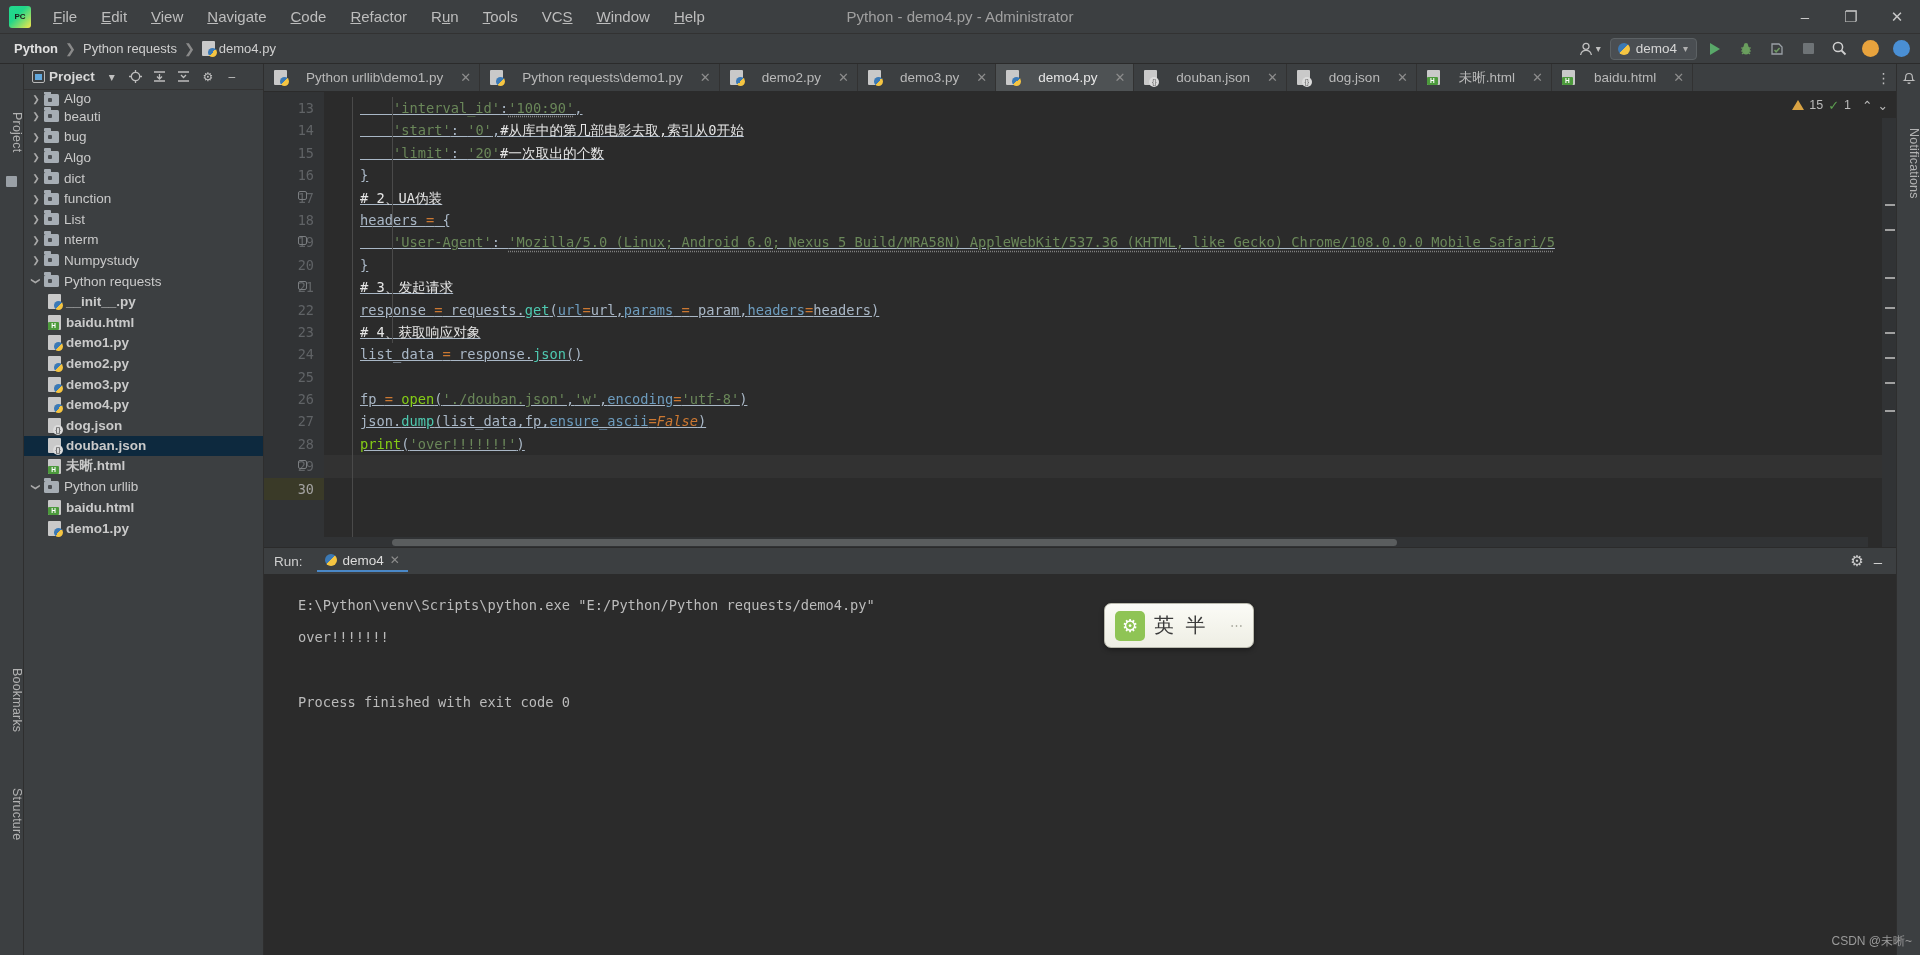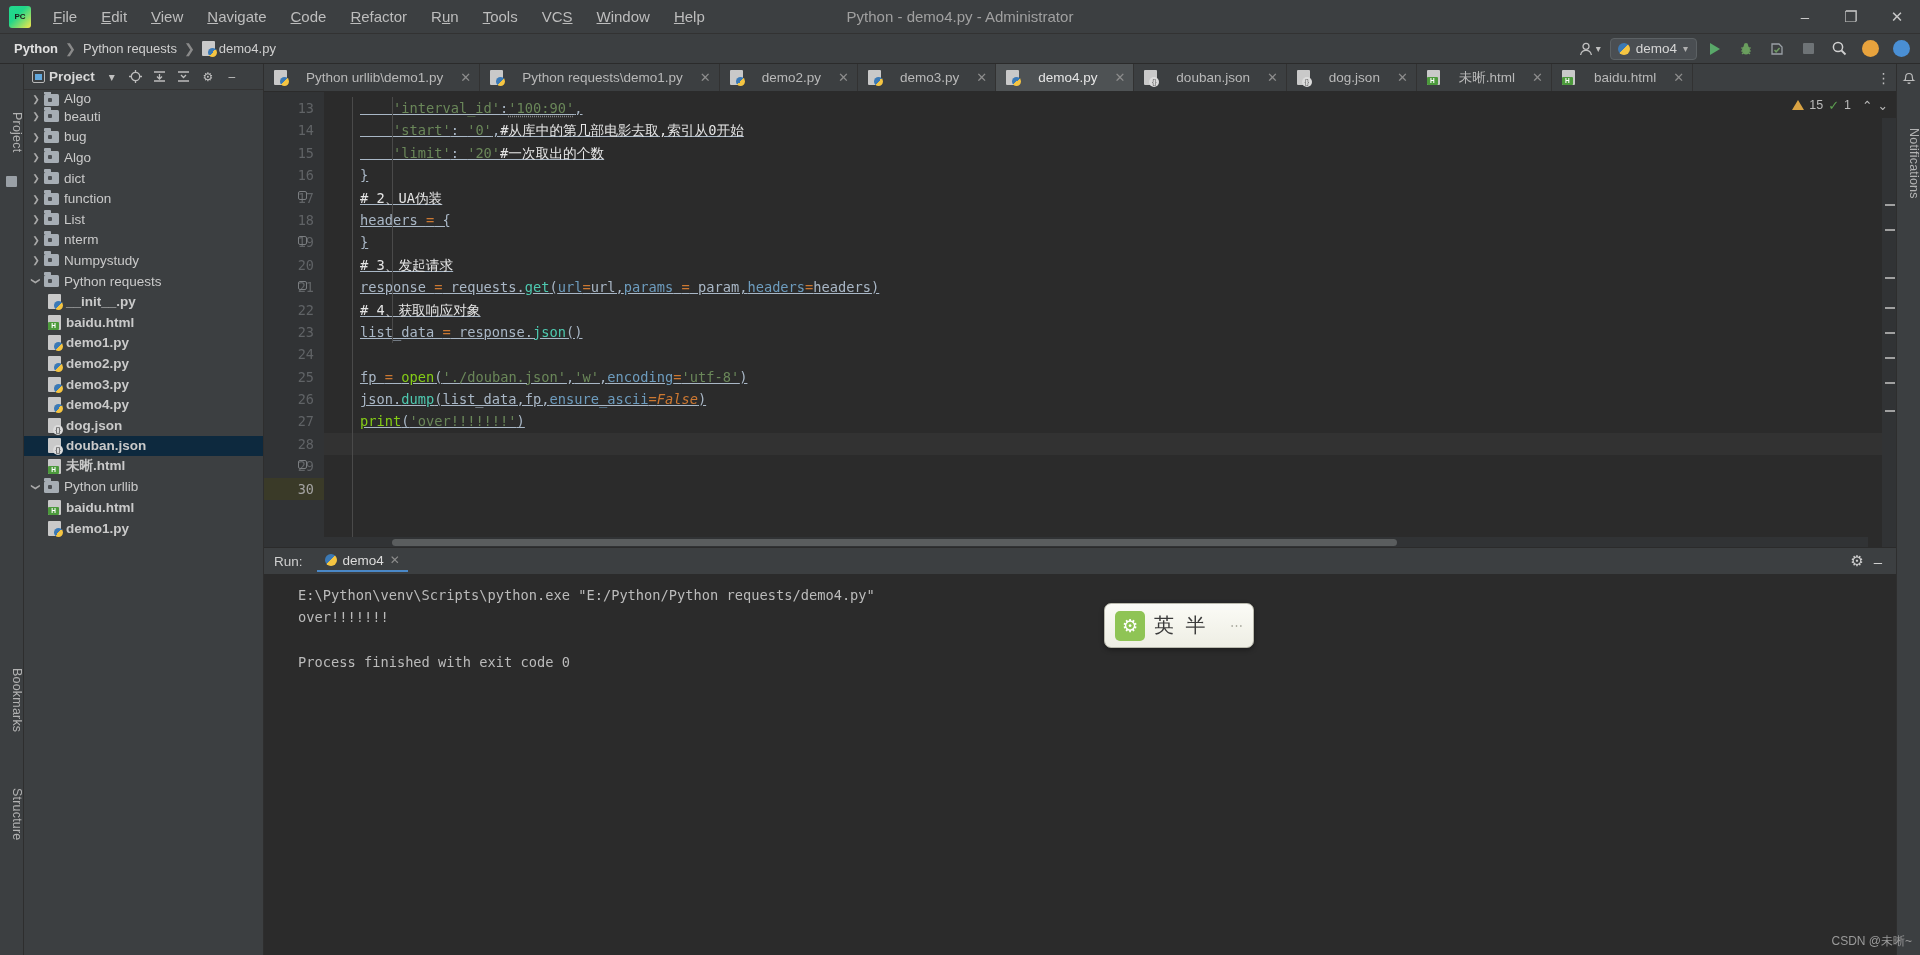--- a/index.html
+++ b/index.html
@@ -214,21 +214,21 @@
   }
   .runtab .py-dot{width:12px;height:12px;border-radius:50%;
     background:linear-gradient(135deg,#3b79b5 50%,#f5c542 50%);}
   .runtab .x{color:#8d8d8d;font-size:12px;}
   .runhdr-right { margin-left:auto; display:flex; align-items:center; gap:10px; padding-right:8px;}
   .console {
     background:#2b2b2b; flex:1 1 auto; color:#bbbbbb;
     font-family:"DejaVu Sans Mono", monospace; font-size:13.7px;
     padding:10px 0 10px 34px; line-height:22.4px; position:relative;
   }
-  .console .cl2 { white-space:pre; }
+  .console .cl2 { white-space:pre;margin-top:10px; }
 
   
   .rightstrip { width:24px; flex:0 0 24px; background:#3c3f41; border-left:1px solid #2e2e2e; position:relative;}
   .rightstrip .vtab { top:58px; }
   .bell { position:absolute; top:8px; left:5px; font-size:14px; color:#bdbdbd;}
 
   
   .ime {
     position:absolute; left:1104px; top:603px; width:150px; height:45px;
     background:linear-gradient(#fbfbf6,#eeeee4); border:1px solid #b9b9ad;
@@ -571,20 +571,21 @@
 
         <div class="code">
           <div class="guide"></div>
           <div class="guide2"></div>
           <div class="cl"><span class="s-str">&nbsp;&nbsp;&nbsp;&nbsp;'interval_id'</span><span class="s-def">:</span><span class="s-str wavy">'100:90'</span><span class="s-def">,</span></div>
           <div class="cl"><span class="s-str">&nbsp;&nbsp;&nbsp;&nbsp;'start'</span><span class="s-def">: </span><span class="s-str">'0'</span><span class="s-def">,</span><span class="s-cmt">#从库中的第几部电影去取,索引从0开始</span></div>
           <div class="cl"><span class="s-str">&nbsp;&nbsp;&nbsp;&nbsp;'limit'</span><span class="s-def">: </span><span class="s-str">'20'</span><span class="s-cmt">#一次取出的个数</span></div>
           <div class="cl"><span class="s-def">}</span></div>
           <div class="cl"><span class="s-cmt"># 2、UA伪装</span></div>
           <div class="cl"><span class="s-def">headers </span><span class="s-key">=</span><span class="s-def"> {</span></div>
+          <div class="cl"><span class="s-str">&nbsp;&nbsp;&nbsp;&nbsp;'User-Agent'</span><span class="s-def">: </span><span class="s-str wavy">'Mozilla/5.0 (Linux; Android 6.0; Nexus 5 Build/MRA58N) AppleWebKit/537.36 (KHTML, like Gecko) Chrome/108.0.0.0 Mobile Safari/5</span></div>
           <div class="cl"><span class="s-def">}</span></div>
           <div class="cl"><span class="s-cmt"># 3、发起请求</span></div>
           <div class="cl"><span class="s-def">response </span><span class="s-key">=</span><span class="s-def"> requests.</span><span class="s-teal">get</span><span class="s-def">(</span><span class="s-kwarg" style="color:#6d9cbe">url</span><span class="s-key">=</span><span class="s-def">url,</span><span class="s-kwarg" style="color:#6d9cbe">params</span><span class="s-def"> </span><span class="s-key">=</span><span class="s-def"> param,</span><span class="s-kwarg" style="color:#6d9cbe">headers</span><span class="s-key">=</span><span class="s-def">headers)</span></div>
           <div class="cl"><span class="s-cmt"># 4、获取响应对象</span></div>
           <div class="cl"><span class="s-def">list_data </span><span class="s-key">=</span><span class="s-def"> response.</span><span class="s-teal">json</span><span class="s-def">()</span></div>
           <div class="cl"></div>
           <div class="cl"><span class="s-def">fp </span><span class="s-key">=</span><span class="s-def"> </span><span class="s-builtin">open</span><span class="s-def">(</span><span class="s-str">'./douban.json'</span><span class="s-def">,</span><span class="s-str">'w'</span><span class="s-def">,</span><span class="s-kwarg" style="color:#6d9cbe">encoding</span><span class="s-key">=</span><span class="s-str">'utf-8'</span><span class="s-def">)</span></div>
           <div class="cl"><span class="s-def">json.</span><span class="s-teal">dump</span><span class="s-def">(list_data,fp,</span><span class="s-kwarg" style="color:#6d9cbe">ensure_ascii</span><span class="s-key">=</span><span class="s-key" style="font-style:italic">False</span><span class="s-def">)</span></div>
           <div class="cl"><span class="s-builtin">print</span><span class="s-def">(</span><span class="s-str">'over!!!!!!!'</span><span class="s-def">)</span></div>
           <div class="cl cur"></div>

